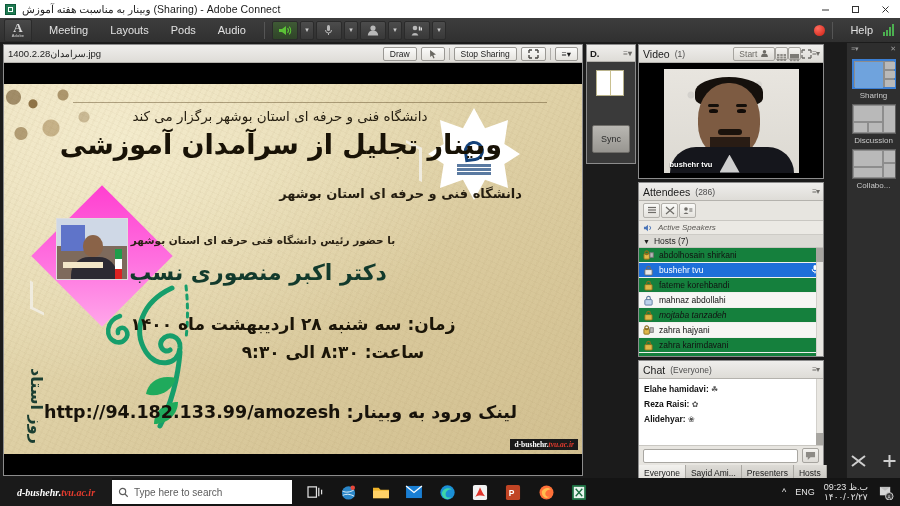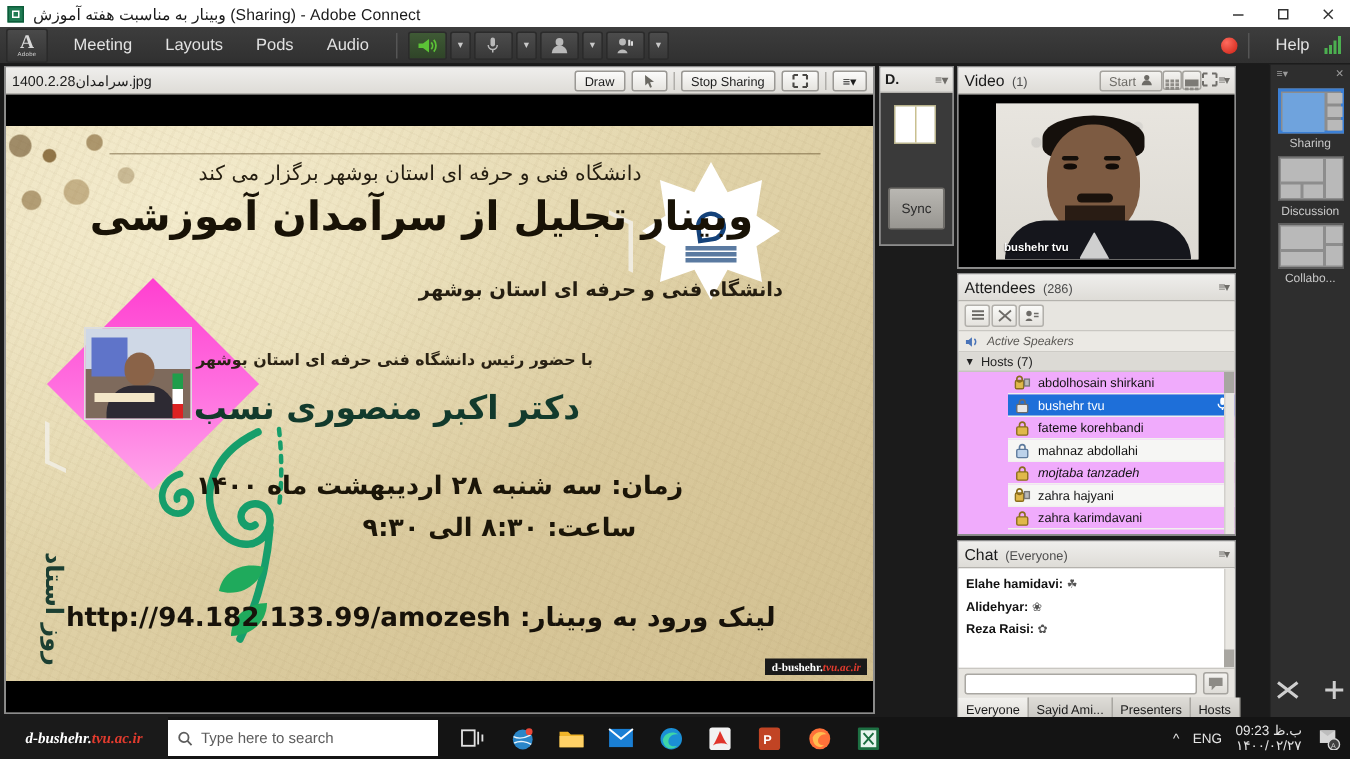--- a/index.html
+++ b/index.html
@@ -370,21 +370,21 @@
   .att-speakers{
     height:14px; background:#ebe9e4; border-bottom:1px solid #cdcbc6;
     display:flex; align-items:center; gap:4px; padding:0 4px;
     font-size:8px; font-style:italic; color:#5a5854;text-align:right;
   }
   .att-grouphdr{
     height:13px; background:#dcdad5; border-bottom:1px solid #c6c4bf;
     display:flex; align-items:center; gap:4px; padding:0 4px;
     font-size:8.5px; color:#222;
   }
-  .att-list{ flex:1; background:#f0abfc; overflow:hidden; position:relative;padding-left:33px;}
+  .att-list{ flex:1; background:#15803d; overflow:hidden; position:relative;}
   .att-row{
     height:15px; display:flex; align-items:center; gap:5px; padding:0 4px;
     font-size:8.5px; color:#111; border-bottom:1px solid #f1f0ee;
   }
   .att-row.sel{ background:#1e6fd9; color:#fff; }
   .att-row.alt{ background:#f6f6f4; }
   .att-row .mic{ margin-left:auto; }
   .att-scroll{
     position:absolute; right:0; top:0; width:7px; bottom:0; background:#e9e7e2;
     border-left:1px solid #d2d0cb;
@@ -849,26 +849,26 @@
         <span class="pod-title">Chat</span>
         <span class="pod-count">(Everyone)</span>
         <span class="pod-menu">≡▾</span>
       </div>
       <div class="chat-body">
         <div class="chat-msg">
           <span>Elahe hamidavi:</span>
           <span class="chat-emoji">☘</span>
         </div>
         <div class="chat-msg">
+          <span>Reza Raisi:</span>
+          <span class="chat-emoji">✿</span>
+        </div>
+        <div class="chat-msg">
           <span>Alidehyar:</span>
           <span class="chat-emoji">❀</span>
-        </div>
-        <div class="chat-msg">
-          <span>Reza Raisi:</span>
-          <span class="chat-emoji">✿</span>
         </div>
         <div class="chat-scroll">
           <div class="chat-thumb"></div>
         </div>
       </div>
       <div class="chat-inputrow">
         <input class="chat-input" type="text" placeholder="" style="">
         <div class="chat-send">
           <svg width="11" height="10" viewBox="0 0 12 11">
               <path d="M1 1h10v6H6l-3 3V7H1z" fill="#8d8b86"></path>

